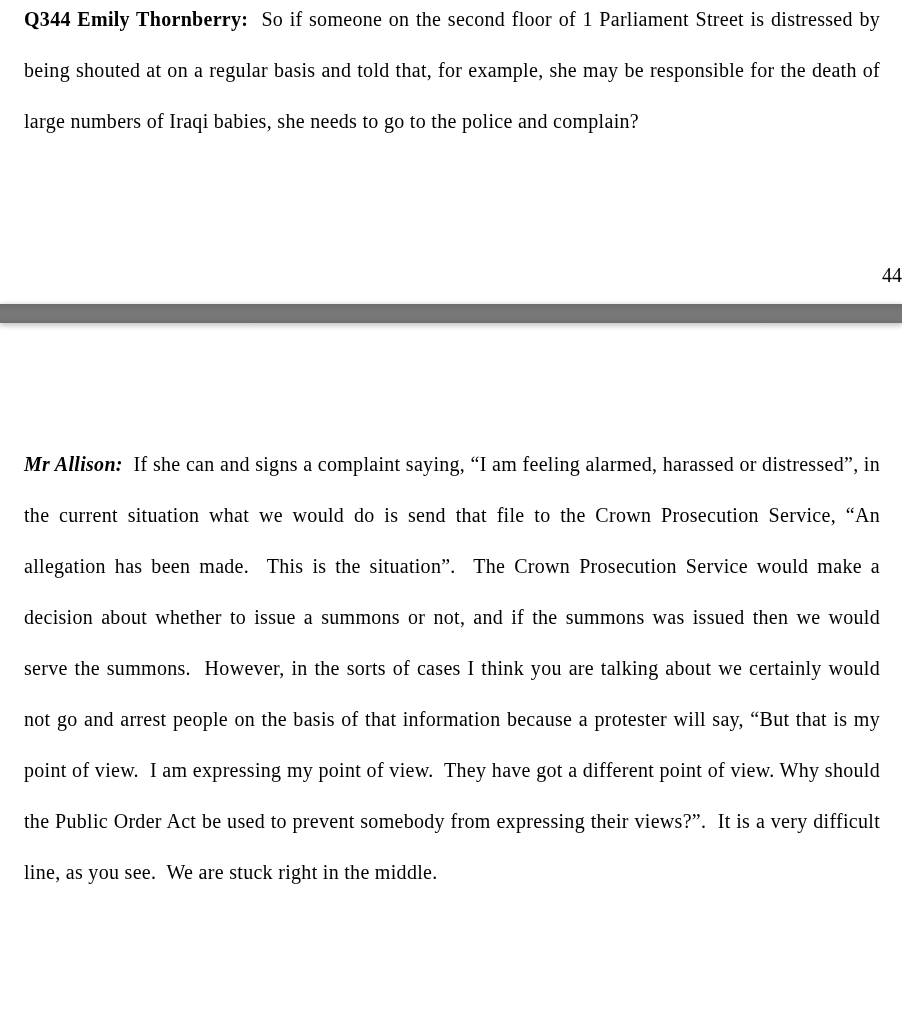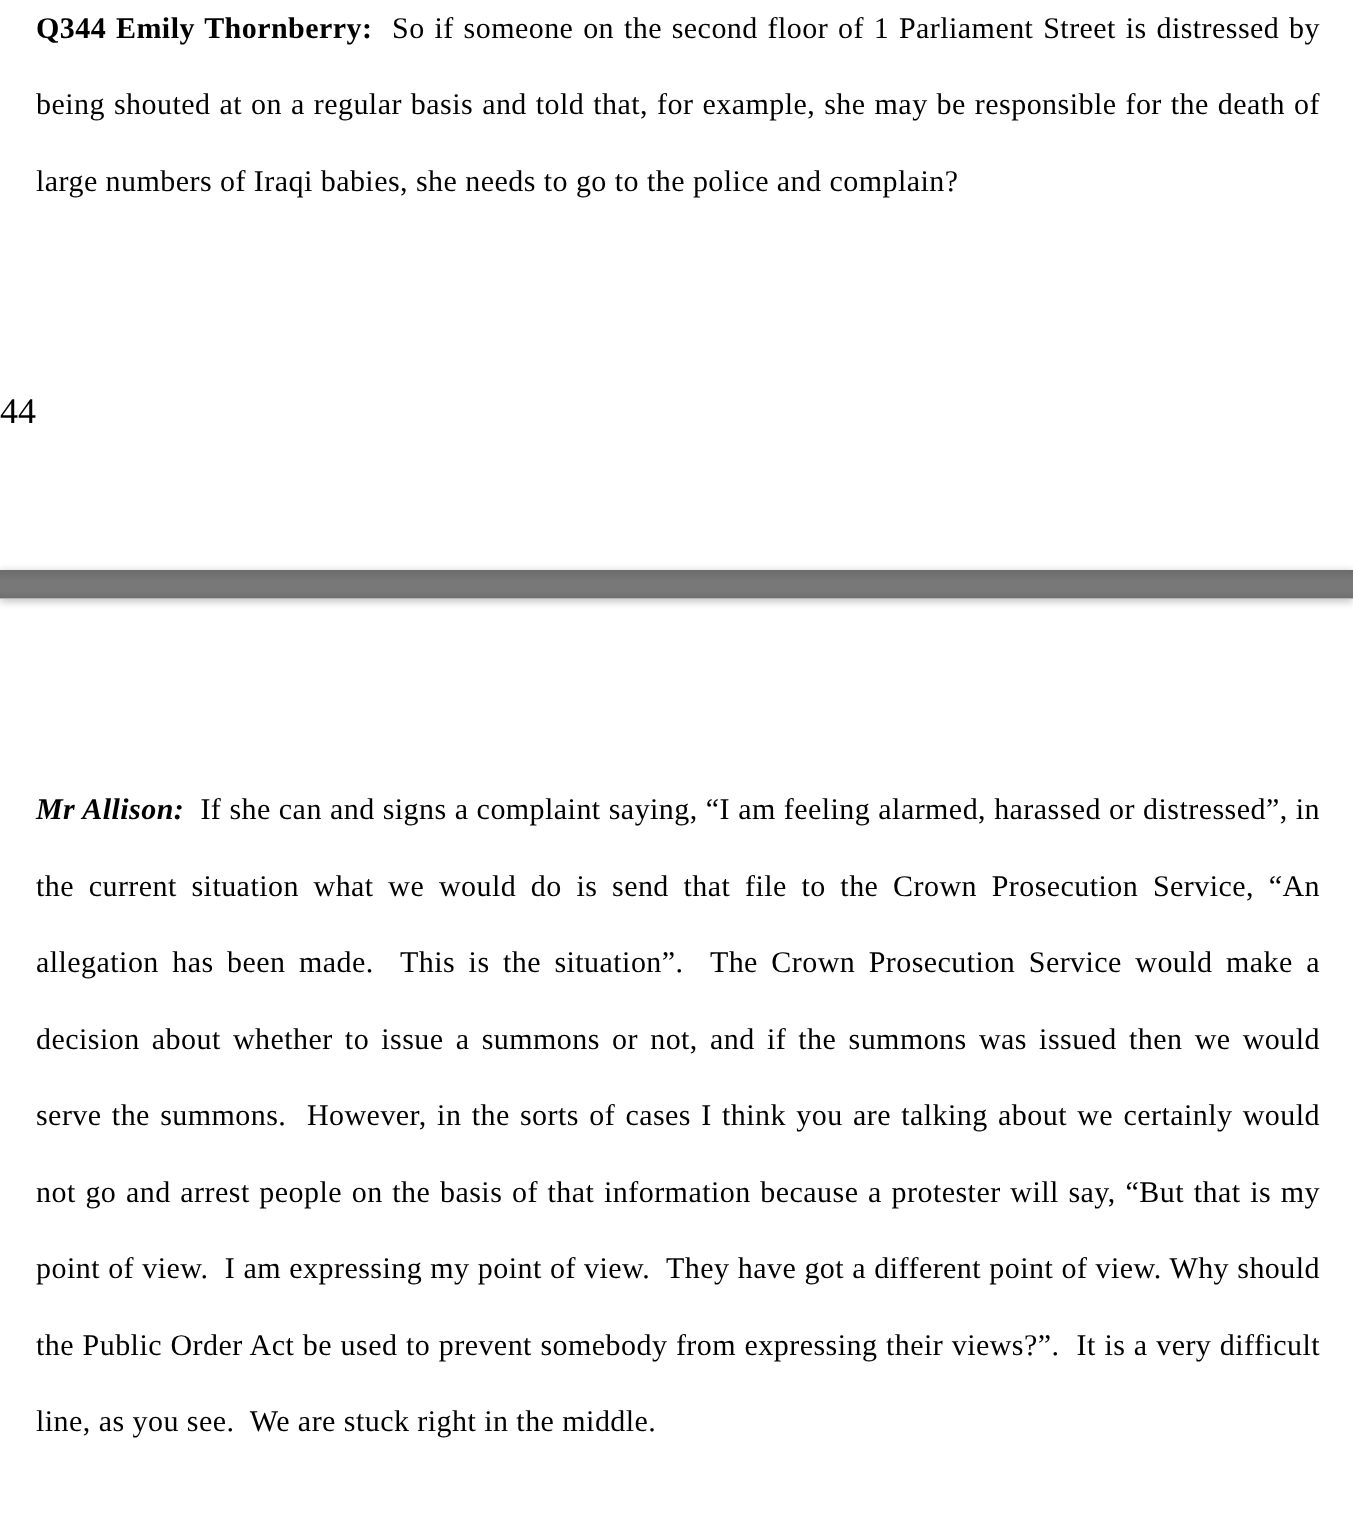--- a/index.html
+++ b/index.html
@@ -19,21 +19,21 @@
     height: 1023px;
     position: relative;
     background: #ffffff;
   }
   .page-section {
     width: 902px;
     box-sizing: border-box;
     background: #ffffff;
   }
   .sec-top {
-    height: 380px;
+    height: 304px;
     position: relative;
   }
   .sec-bottom {
     height: 490px;
     padding: 122px 22px 0 24px;
   }
   .text-col {
     padding: 0 22px 0 24px;
   }
   .para {
@@ -52,22 +52,22 @@
   }
   .speaker-bold-italic {
     font-weight: bold;
     font-style: italic;
   }
   .page-number {
     position: absolute;
     top: 250px;
     left: 0;
     right: 0;
-    text-align: left;
-    font-size: 24px;
+    text-align: right;
+    font-size: 20px;
     line-height: 51px;
   }
   .page-separator {
     width: 902px;
     height: 19px;
     background: linear-gradient(180deg, #6c6c6c 0%, #7b7b7b 35%, #797979 75%, #6e6e6e 100%);
     box-shadow: 0 -2px 3px rgba(0,0,0,0.07), 0 3px 5px rgba(0,0,0,0.22);
     position: relative;
     z-index: 2;
   }

